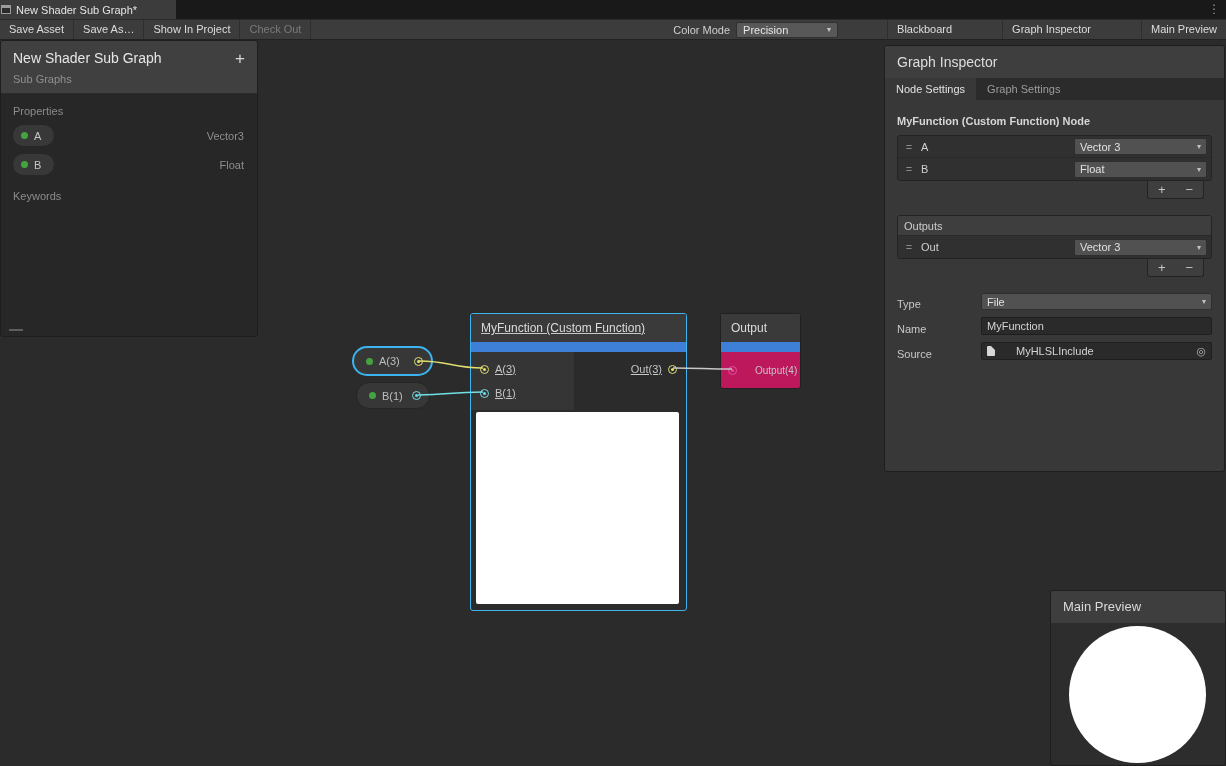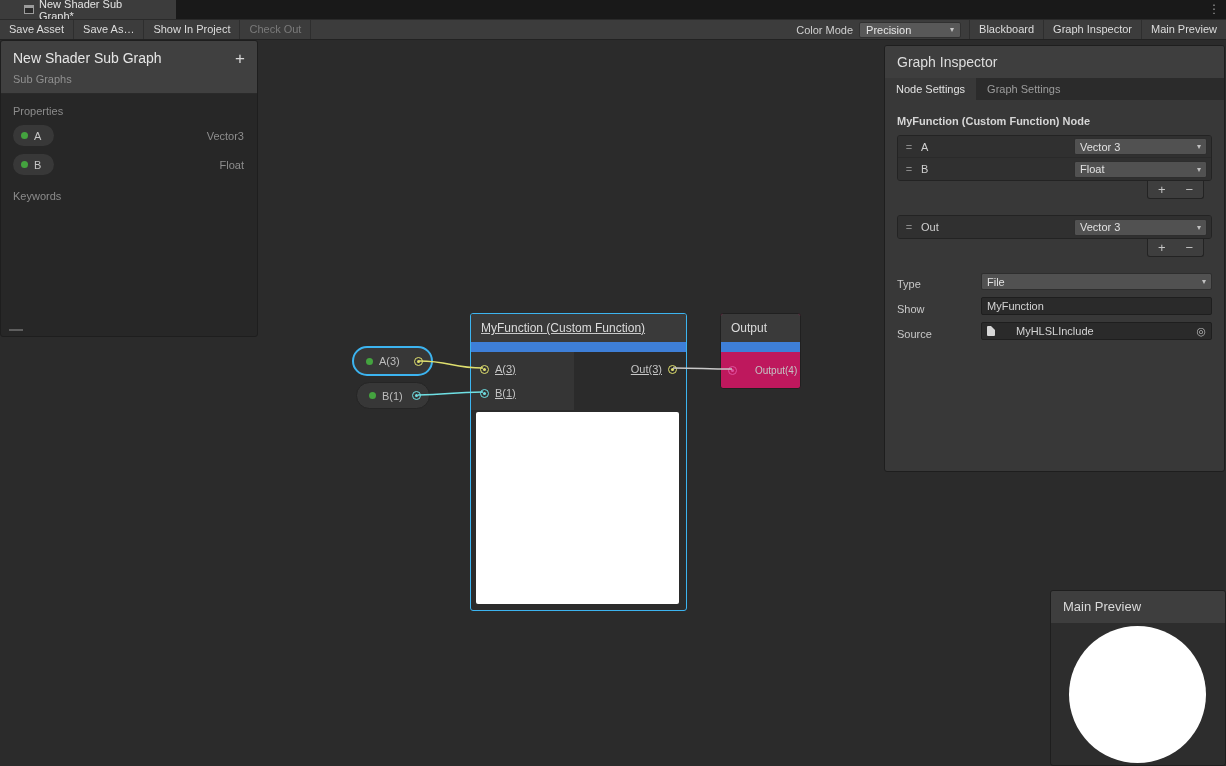--- a/index.html
+++ b/index.html
@@ -9,36 +9,36 @@
     background:#2B2B2B;
     font-family:"Liberation Sans", sans-serif;
     font-size:11px;
     color:#C8C8C8;
     -webkit-user-select:none; user-select:none;
   }
 
   
   .tabstrip { position:absolute; left:0; top:0; width:1226px; height:19px; background:#191919; z-index:5; }
   .doc-tab { position:absolute; left:0; top:0; height:19px; width:176px; background:#3C3C3C;
-             display:flex; align-items:center; gap:5px; padding:0 24px; color:#E4E4E4; font-size:11px; }
+             display:flex; align-items:center; gap:5px; padding:0 1px; color:#E4E4E4; font-size:11px; }
   .win-icon { width:10px; height:9px; border:1px solid #9C9C9C; background:#2B2B2B; position:relative; flex:0 0 auto; }
   .win-icon::before { content:""; position:absolute; left:0; top:0; right:0; height:2px; background:#9C9C9C; }
   .overflow { position:absolute; right:6px; top:0; height:19px; line-height:19px; color:#9A9A9A; font-size:12px; }
 
   
   .toolbar { position:absolute; left:0; top:19px; width:1226px; height:21px; background:#3C3C3C;
              border-top:1px solid #2A2A2A; border-bottom:1px solid #222; display:flex; align-items:stretch; z-index:5; }
   .tbtn { line-height:19px; padding:0 9px; color:#DDDDDD; border-right:1px solid #2E2E2E; cursor:default; white-space:nowrap; }
   .tbtn.disabled { color:#7A7A7A; }
   .tb-right { margin-left:auto; display:flex; align-items:center; }
   .tb-label { color:#CFCFCF; padding:0 6px; }
   .tb-dd { width:102px; height:16px; background:#585858; border:1px solid #303030; border-radius:2px;
            display:flex; align-items:center; justify-content:space-between; padding:0 6px; margin-right:8px; color:#E6E6E6; }
   .tb-dd .arr { font-size:8px; color:#C6C6C6; }
-  .tbtn.left-b { border-left:1px solid #2E2E2E; border-right:none; }
+  .tbtn.left-b { border-left:1px solid #2E2E2E; border-right:none;margin-left:41px; }
 
   
   .canvas { position:absolute; left:0; top:40px; width:1226px; height:726px; background:#2B2B2B; z-index:1; }
 
   svg.edges { position:absolute; left:0; top:0; width:1226px; height:766px; z-index:3; pointer-events:none; }
 
   .port { width:9px; height:9px; border:1px solid var(--pc,#9ad); border-radius:50%; display:inline-block;
           position:relative; flex:0 0 auto; }
   .port::after { content:""; position:absolute; left:2px; top:2px; width:3px; height:3px; border-radius:50%; background:var(--pc,#9ad); }
   .exp-dot { width:7px; height:7px; border-radius:50%; background:#44A33F; flex:0 0 auto; }
@@ -251,20 +251,21 @@
       </div>
     </div>
     <div class="list-foot">
       <div class="foot-box">
         <span class="foot-btn">+</span>
         <span class="foot-btn">−</span>
       </div>
     </div>
 
     <div class="list-box">
+      <div class="list-head">Outputs</div>
       <div class="list-row">
         <span class="drag">=</span>
         <span class="row-name">Out</span>
         <span class="dd">
           <span>Vector 3</span>
           <span class="arr">▾</span>
         </span>
       </div>
     </div>
     <div class="list-foot">
@@ -275,21 +276,21 @@
     </div>
 
     <div class="f-row">
       <span class="f-label">Type</span>
       <span class="dd f-ctrl">
         <span>File</span>
         <span class="arr">▾</span>
       </span>
     </div>
     <div class="f-row">
-      <span class="f-label">Show</span>
+      <span class="f-label">Name</span>
       <span class="f-input f-ctrl">MyFunction</span>
     </div>
     <div class="f-row">
       <span class="f-label">Source</span>
       <span class="f-obj f-ctrl">
         <span class="file-ic"></span>
         <span>MyHLSLInclude</span>
         <span class="obj-pick">◎</span>
       </span>
     </div>

